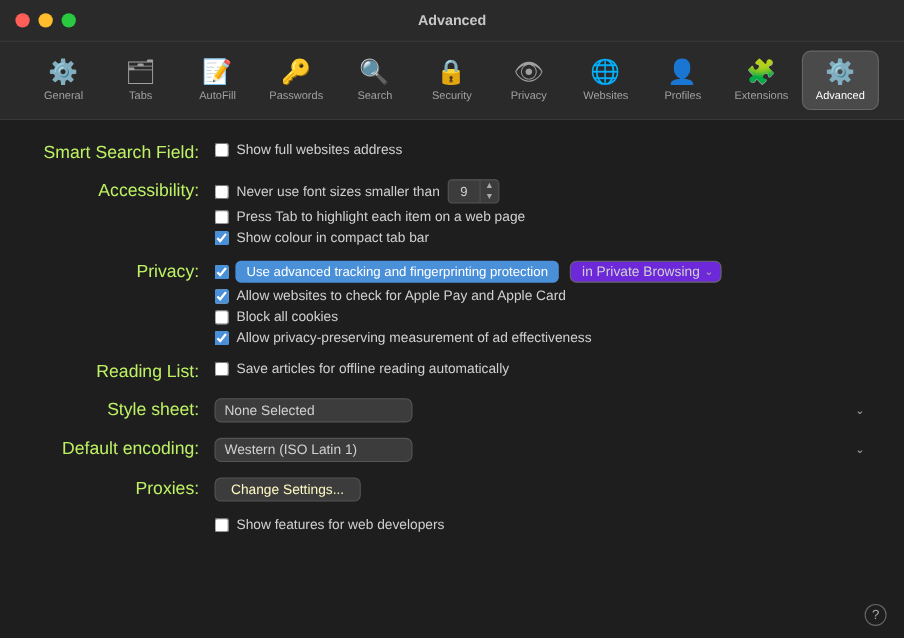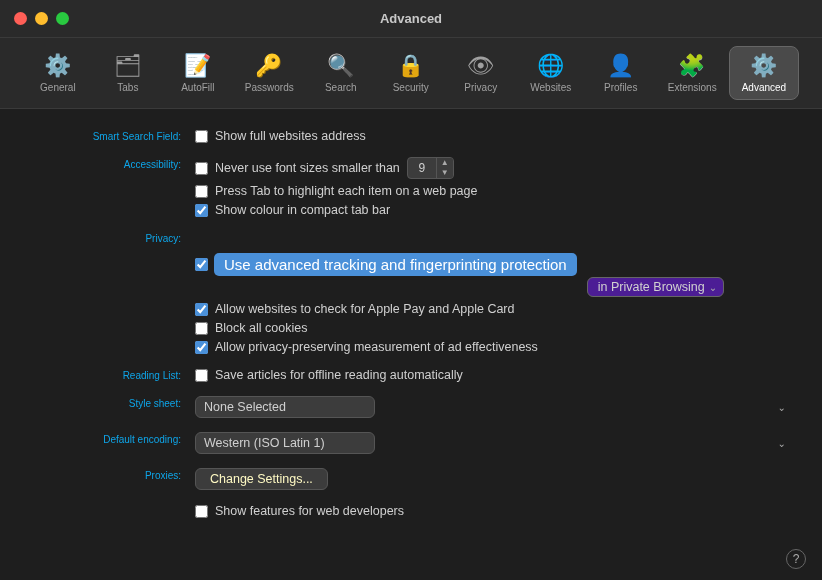--- a/index.html
+++ b/index.html
@@ -100,22 +100,22 @@
       display: flex;
       align-items: flex-start;
       margin-bottom: 14px;
     }
 
     .settings-label {
       text-align: right;
       min-width: 165px;
       padding-right: 14px;
       padding-top: 2px;
-      font-size: 10px;
-      color: #0ea5e9;
+      font-size: 16px;
+      color: #bef264;
       font-weight: 500;
       flex-shrink: 0;
     }
 
     .settings-controls {
       display: flex;
       flex-direction: column;
       gap: 5px;
       flex: 1;
     }
@@ -169,47 +169,46 @@
       position: absolute;
       right: 6px;
       pointer-events: none;
       color: #aaa;
       font-size: 10px;
     }
 
     .in-private-dropdown {
       display: inline-flex;
       align-items: center;
-      background: #4c1d95;
+      background: #6d28d9;
       border: 1px solid #666;
       border-radius: 6px;
       padding: 2px 6px 2px 10px;
       color: #d0d0d0;
       font-size: 12.5px;
       cursor: pointer;
       gap: 4px;
       margin-left: 4px;
-      margin-top: 46px;
     }
 
     .tracking-protection-row {
       display: flex;
       align-items: center;
       gap: 6px;
       flex-wrap: nowrap;
     }
 
     .tracking-label-box {
       display: inline-flex;
       align-items: center;
       background: #4a90d9;
       border-radius: 5px;
       padding: 3px 10px;
       color: #fff;
-      font-size: 15px;
+      font-size: 12px;
       font-weight: 500;
     }
 
     .stepper {
       display: inline-flex;
       align-items: center;
       background: #3c3c3c;
       border: 1px solid #555;
       border-radius: 4px;
       overflow: hidden;

